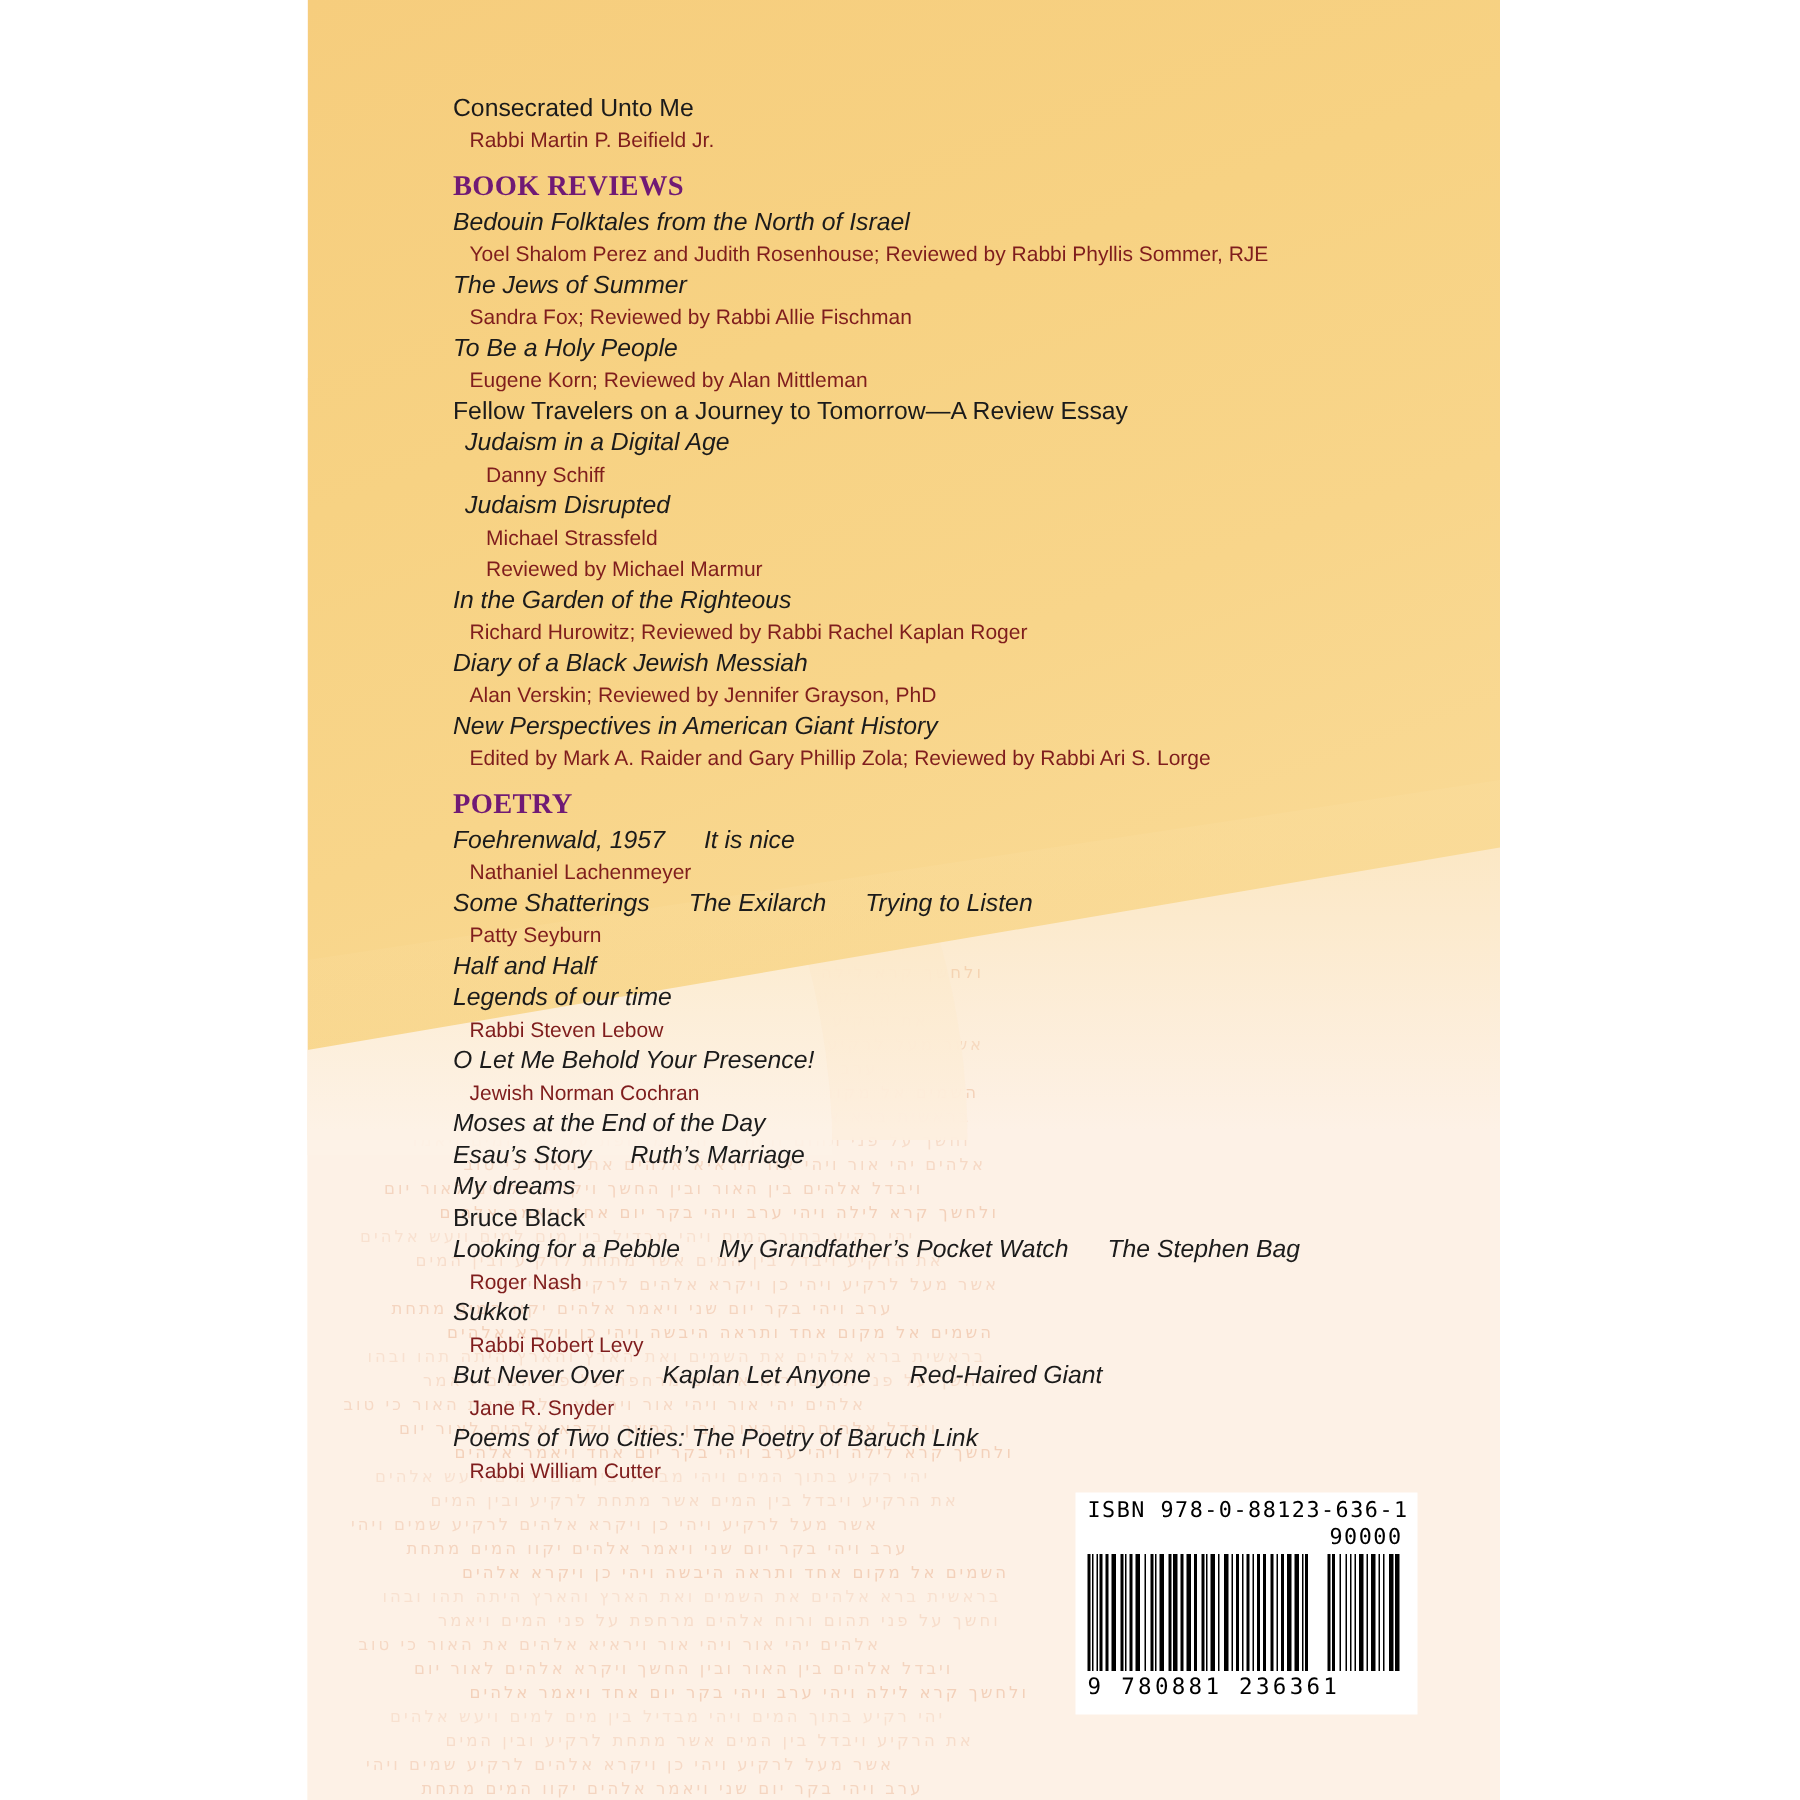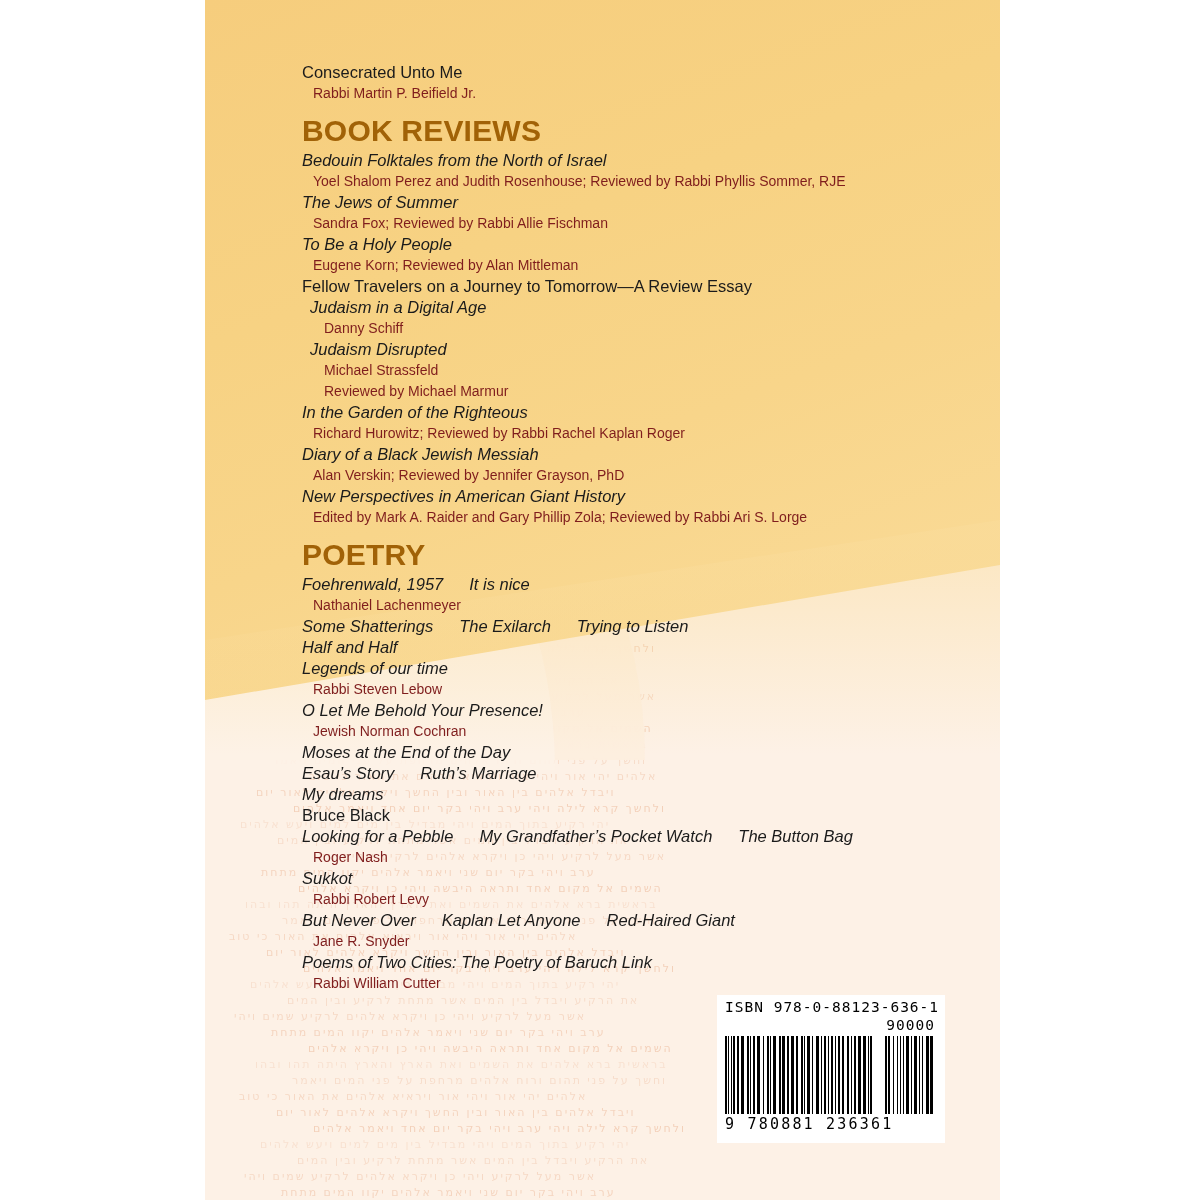--- a/index.html
+++ b/index.html
@@ -90,24 +90,24 @@
     clip-path: polygon(0 120px, 795px 0, 795px 260px, 0 260px);
   }
   
   #content {
     position: absolute;
     left: 97px;
     top: 62px;
     width: 680px;
   }
   .sec-head {
-    font-family: Liberation Sans, sans-serif;
+    font-family: Liberation Serif, serif;
     font-weight: bold;
-    font-size: 30px;
-    color: #a16207;
+    font-size: 19px;
+    color: #701a75;
     letter-spacing: 0.2px;
     margin-top: 10px;
     margin-bottom: 2px;
   }
   .title-line {
     font-size: 16.5px;
     color: #1b1b1b;
     line-height: 21px;
     white-space: nowrap;
   }
@@ -284,40 +284,41 @@
       <div class="sec-head">POETRY</div>
 
       <div class="multi">
         <span>Foehrenwald, 1957</span><span class="sep"></span><span>It is nice</span>
       </div>
       <div class="auth-line">Nathaniel Lachenmeyer</div>
 
       <div class="multi">
         <span>Some Shatterings</span><span class="sep"></span><span>The Exilarch</span><span class="sep"></span><span>Trying to Listen</span>
       </div>
+      <div class="auth-line">Patty Seyburn</div>
 
       <div class="title-line it">Half and Half</div>
 
       <div class="title-line it">Legends of our time</div>
       <div class="auth-line">Rabbi Steven Lebow</div>
 
       <div class="title-line it">O Let Me Behold Your Presence!</div>
       <div class="auth-line">Jewish Norman Cochran</div>
 
       <div class="title-line it">Moses at the End of the Day</div>
 
       <div class="multi">
         <span>Esau’s Story</span><span class="sep"></span><span>Ruth’s Marriage</span>
       </div>
 
       <div class="title-line it">My dreams</div>
       <div class="title-line">Bruce Black</div>
 
       <div class="multi">
-        <span>Looking for a Pebble</span><span class="sep"></span><span>My Grandfather’s Pocket Watch</span><span class="sep"></span><span>The Button Bag</span>
+        <span>Looking for a Pebble</span><span class="sep"></span><span>My Grandfather’s Pocket Watch</span><span class="sep"></span><span>The Stephen Bag</span>
       </div>
       <div class="auth-line">Roger Nash</div>
 
       <div class="title-line it">Sukkot</div>
       <div class="auth-line">Rabbi Robert Levy</div>
 
       <div class="multi">
         <span>But Never Over</span><span class="sep"></span><span>Kaplan Let Anyone</span><span class="sep"></span><span>Red-Haired Giant</span>
       </div>
       <div class="auth-line">Jane R. Snyder</div>

